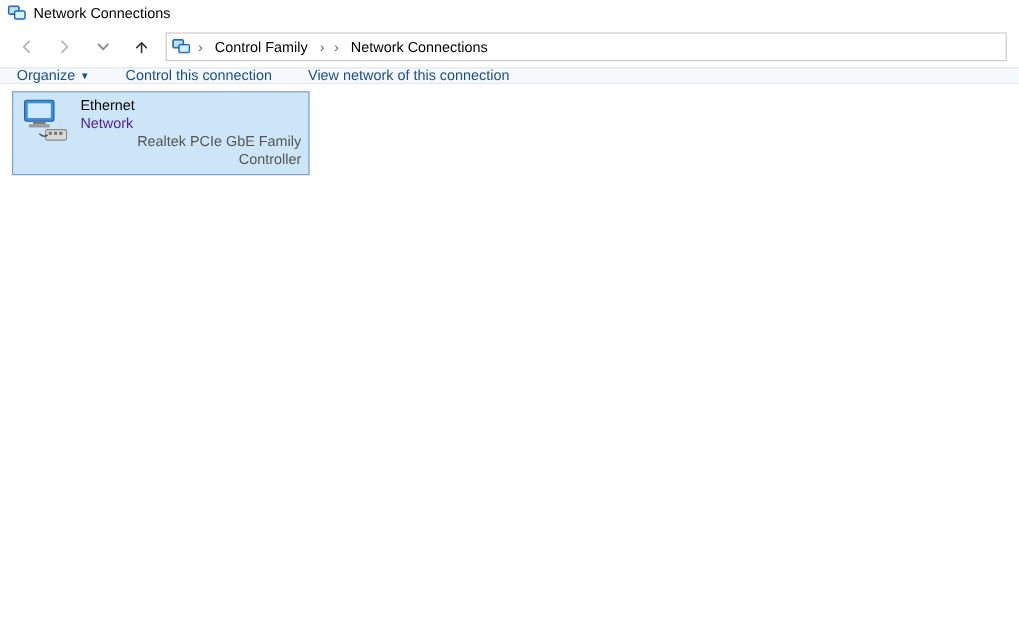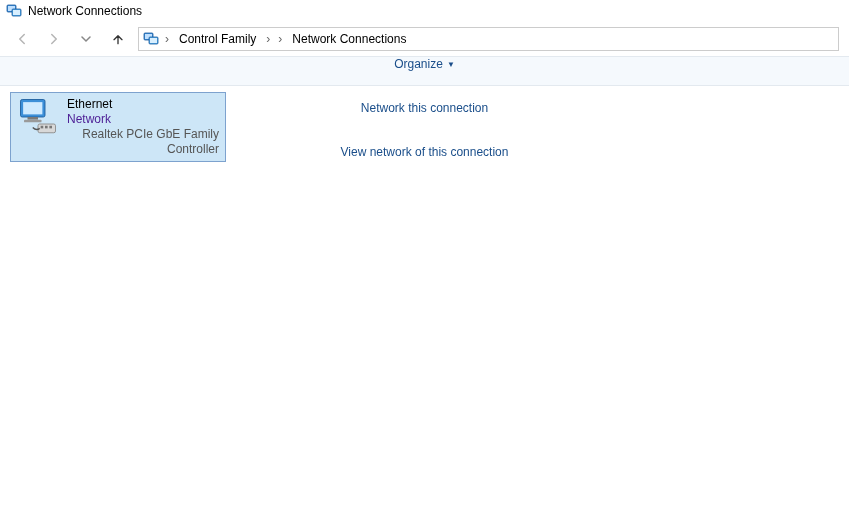--- a/index.html
+++ b/index.html
@@ -45,45 +45,44 @@
     gap: 4px;
     font-size: 12px;
     color: #000;
     background: #fff;
   }
   .crumb { padding: 2px 4px; cursor: default; }
   .crumb-sep { color: #666; padding: 0 2px; }
   .toolbar {
     display: flex;
     align-items: center;
-    height: 30px;
+    height: 14px;
     background: #f5f9fd;
     border-top: 1px solid #e3e9ef;
     border-bottom: 1px solid #e3e9ef;
     padding: 0 14px;
     gap: 30px;
-    flex-direction: column;
   }
   .toolbar-item {
     font-size: 12px;
     color: #1a4e8a;
     cursor: default;
     display: flex;
     align-items: center;
     gap: 4px;
   }
   .dropdown-caret {
     font-size: 8px;
     color: #1a4e8a;
   }
   .content {
     padding: 6px 10px;
   }
   .conn-item {
-    width: 216px;
+    width: 248px;
     border: 1px solid #7da2ce;
     background: #cde6f7;
     display: flex;
     align-items: flex-start;
     padding: 4px 6px;
     gap: 8px;
   }
   .conn-icon {
     width: 42px;
     height: 40px;
@@ -152,21 +151,21 @@
     <span class="crumb">Network Connections</span>
   </div>
 </div>
 
 <div class="toolbar">
   <div class="toolbar-item">
     <span>Organize</span>
     <span class="dropdown-caret">▼</span>
   </div>
   <div class="toolbar-item">
-    <span>Network this connection</span>
+    <span>Control this connection</span>
   </div>
   <div class="toolbar-item">
     <span>View network of this connection</span>
   </div>
 </div>
 
 <div class="content">
   <div class="conn-item">
     <span class="conn-icon">
       <svg viewBox="0 0 48 44" width="42" height="40">

